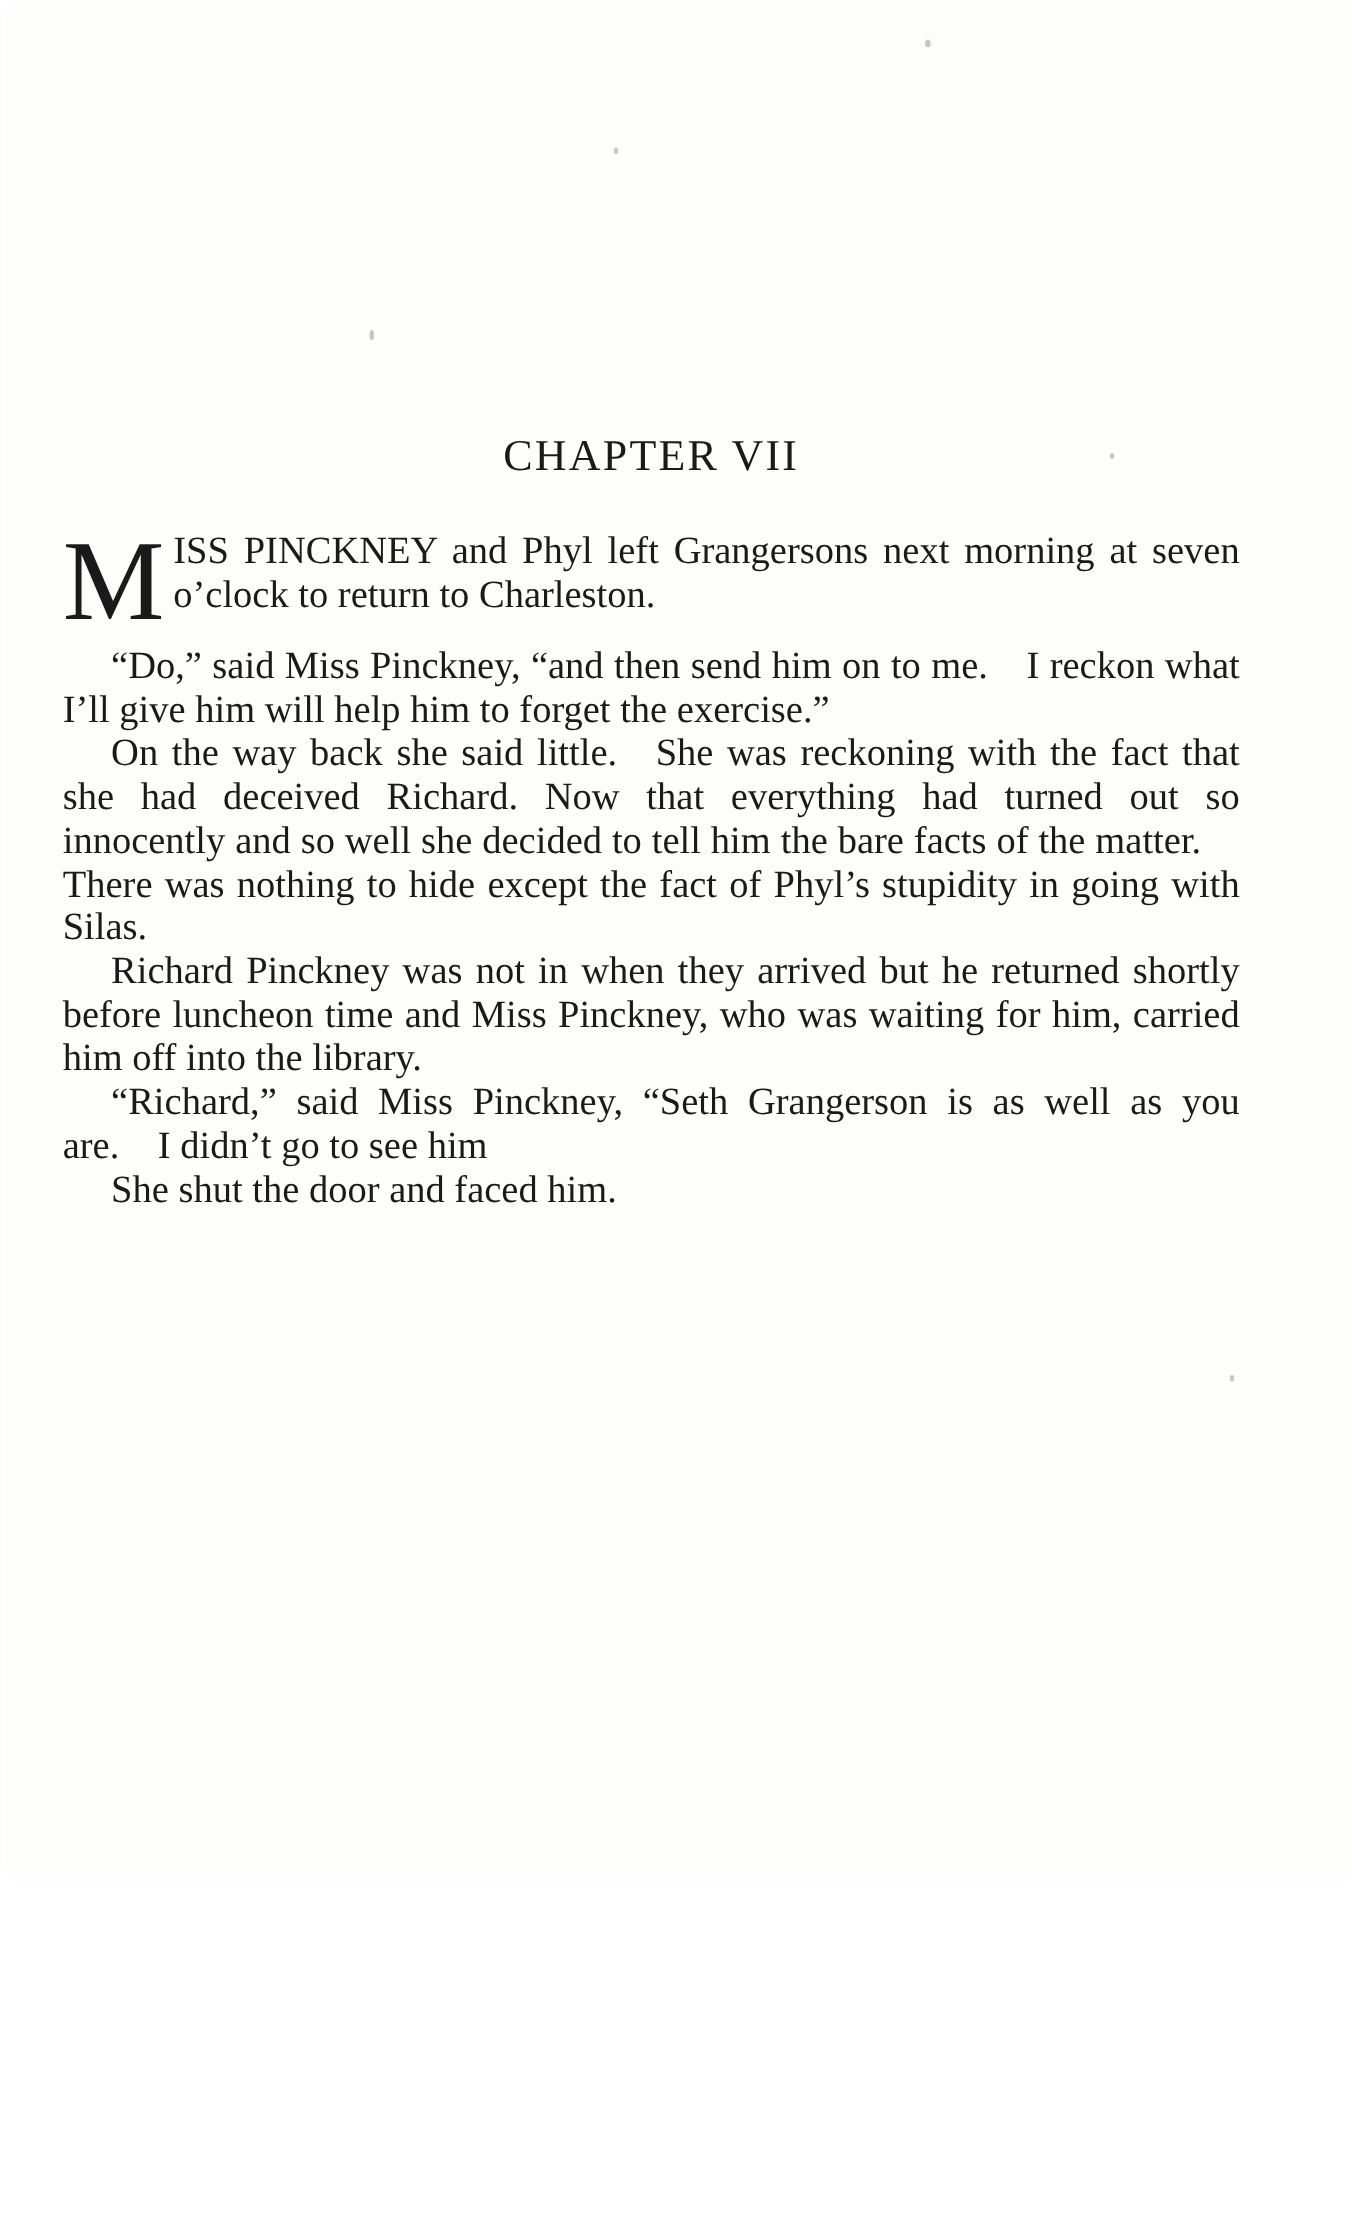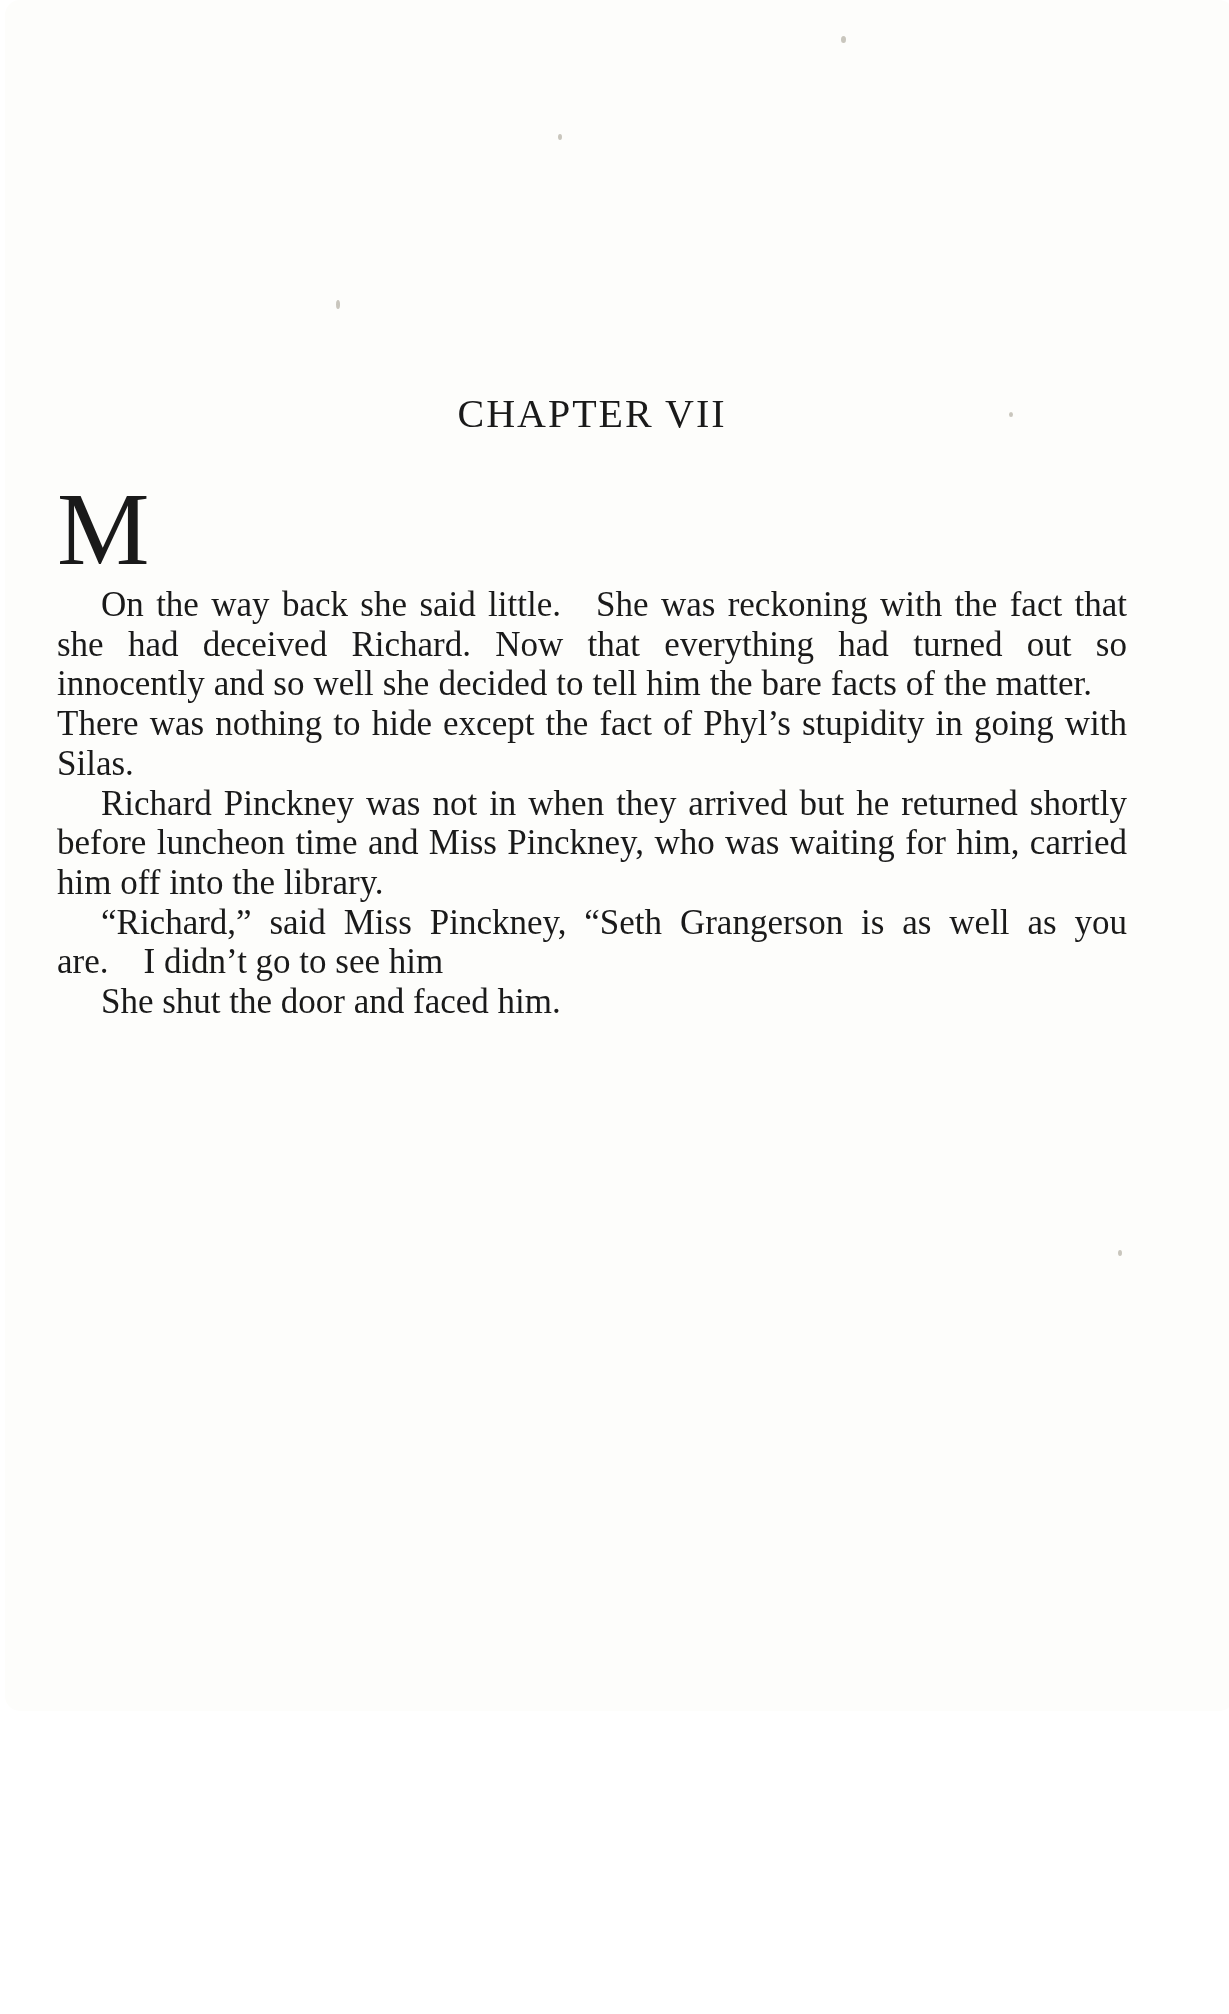--- a/index.html
+++ b/index.html
@@ -84,24 +84,25 @@
   <div class="speck" style="left:553px;top:134px;width:4px;height:6px;"></div>
   <div class="speck" style="left:331px;top:300px;width:4px;height:9px;"></div>
   <div class="speck" style="left:1004px;top:412px;width:4px;height:5px;"></div>
   <div class="speck" style="left:1113px;top:1250px;width:4px;height:6px;"></div>
   <div class="speck" style="left:48px;top:1953px;width:6px;height:6px;"></div>
 
   <div class="text-block">
 
     <h1 class="chapter-heading">CHAPTER VII</h1>
 
-    <p class="body-par first-par"><span class="dropcap">M</span></p>
+    <p class="body-par first-par"><span class="dropcap">M</span><span>ISS PINCKNEY and Phyl left Grangersons next morning at seven o’clock to return to Charleston.</span></p>
 
 
 
+    <p class="body-par">“Do,” said Miss Pinckney, “and then send him on to me. I reckon what I’ll give him will help him to forget the exercise.”</p>
 
     <p class="body-par">On the way back she said little. She was reckoning with the fact that she had deceived Richard. Now that everything had turned out so innocently and so well she decided to tell him the bare facts of the matter. There was nothing to hide except the fact of Phyl’s stupidity in going with Silas.</p>
 
     <p class="body-par">Richard Pinckney was not in when they arrived but he returned shortly before luncheon time and Miss Pinckney, who was waiting for him, carried him off into the library.</p>
 
     <p class="body-par">“Richard,” said Miss Pinckney, “Seth Grangerson is as well as you are. I didn’t go to see him</p>
 
     <p class="body-par">She shut the door and faced him.</p>
 
   </div>

